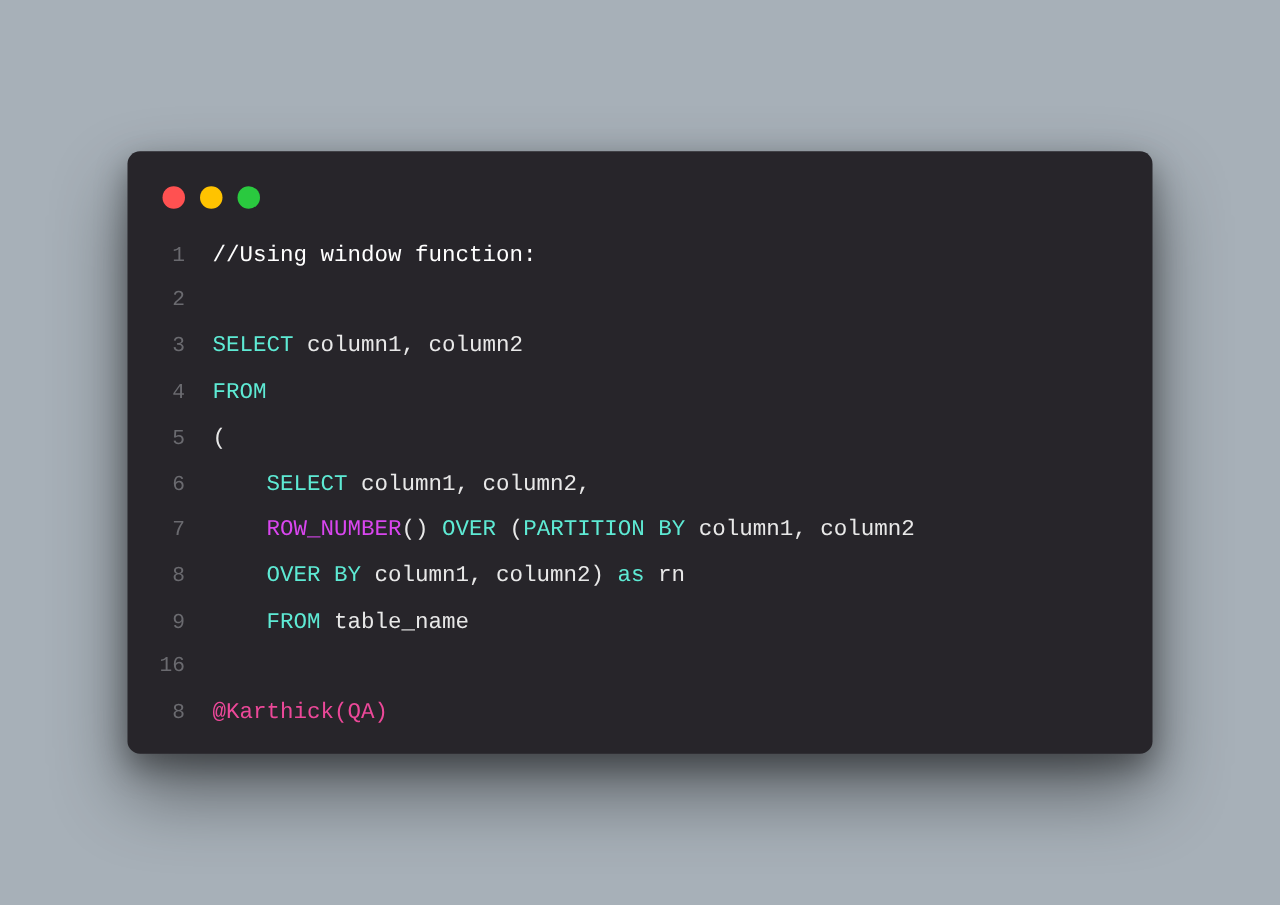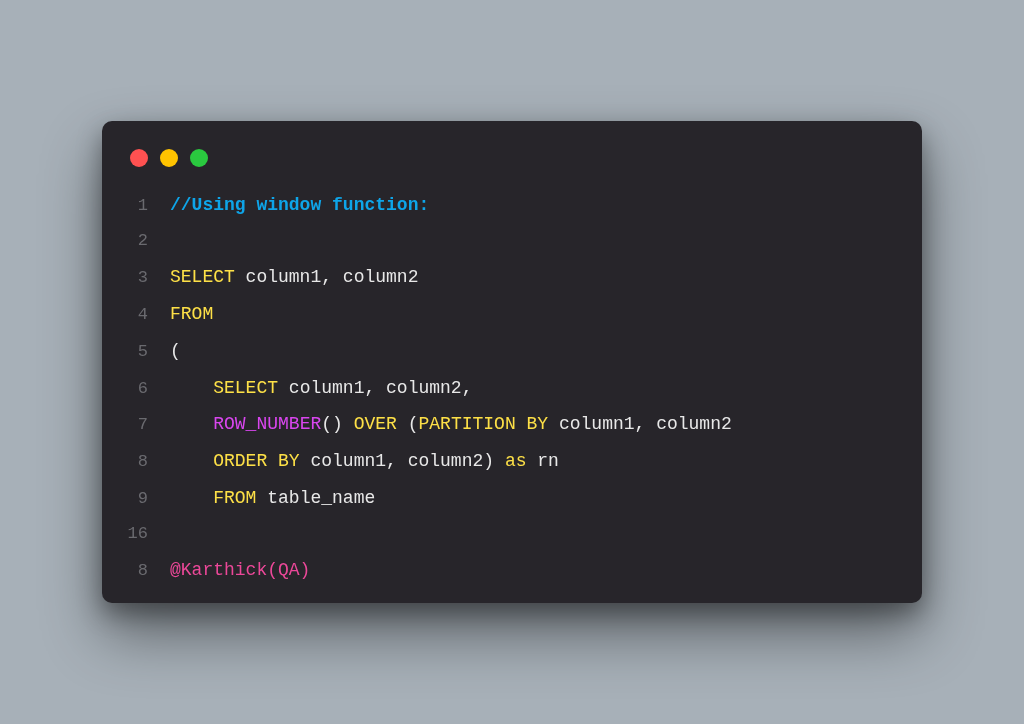--- a/index.html
+++ b/index.html
@@ -48,24 +48,24 @@
     text-align: right;
     color: #6a6a6f;
     font-size: 17px;
     flex-shrink: 0;
     padding-right: 22px;
   }
   .code {
     color: #dcdcdc;
     flex: 1;
   }
-  .kw-pink { color: #fde047; }
+  .kw-pink { color: #5eead4; }
   .kw-green { color: #d946ef; }
   .txt { color: #e8e8e8; text-align: center; }
-  .comment { color: #0ea5e9; font-weight: bold; }
+  .comment { color: #ffffff; }
   .attribution {
     text-align: left;
     color: #ec4899;
     flex: 1;
     padding-right: 8px;
   }
 </style>
 </head>
 <body>
 
@@ -108,21 +108,21 @@
       <span class="code"><span>    </span><span class="kw-pink">SELECT</span><span class="txt"> column1, column2,</span></span>
     </div>
 
     <div class="line">
       <span class="gutter">7</span>
       <span class="code"><span>    </span><span class="kw-green">ROW_NUMBER</span><span class="txt">()</span><span class="txt"> </span><span class="kw-pink">OVER</span><span class="txt"> (</span><span class="kw-pink">PARTITION BY</span><span class="txt"> column1, column2</span></span>
     </div>
 
     <div class="line">
       <span class="gutter">8</span>
-      <span class="code"><span>    </span><span class="kw-pink">ORDER BY</span><span class="txt"> column1, column2) </span><span class="kw-pink">as</span><span class="txt"> rn</span></span>
+      <span class="code"><span>    </span><span class="kw-pink">OVER BY</span><span class="txt"> column1, column2) </span><span class="kw-pink">as</span><span class="txt"> rn</span></span>
     </div>
 
     <div class="line">
       <span class="gutter">9</span>
       <span class="code"><span>    </span><span class="kw-pink">FROM</span><span class="txt"> table_name</span></span>
     </div>
 
 
 
     <div class="line">

